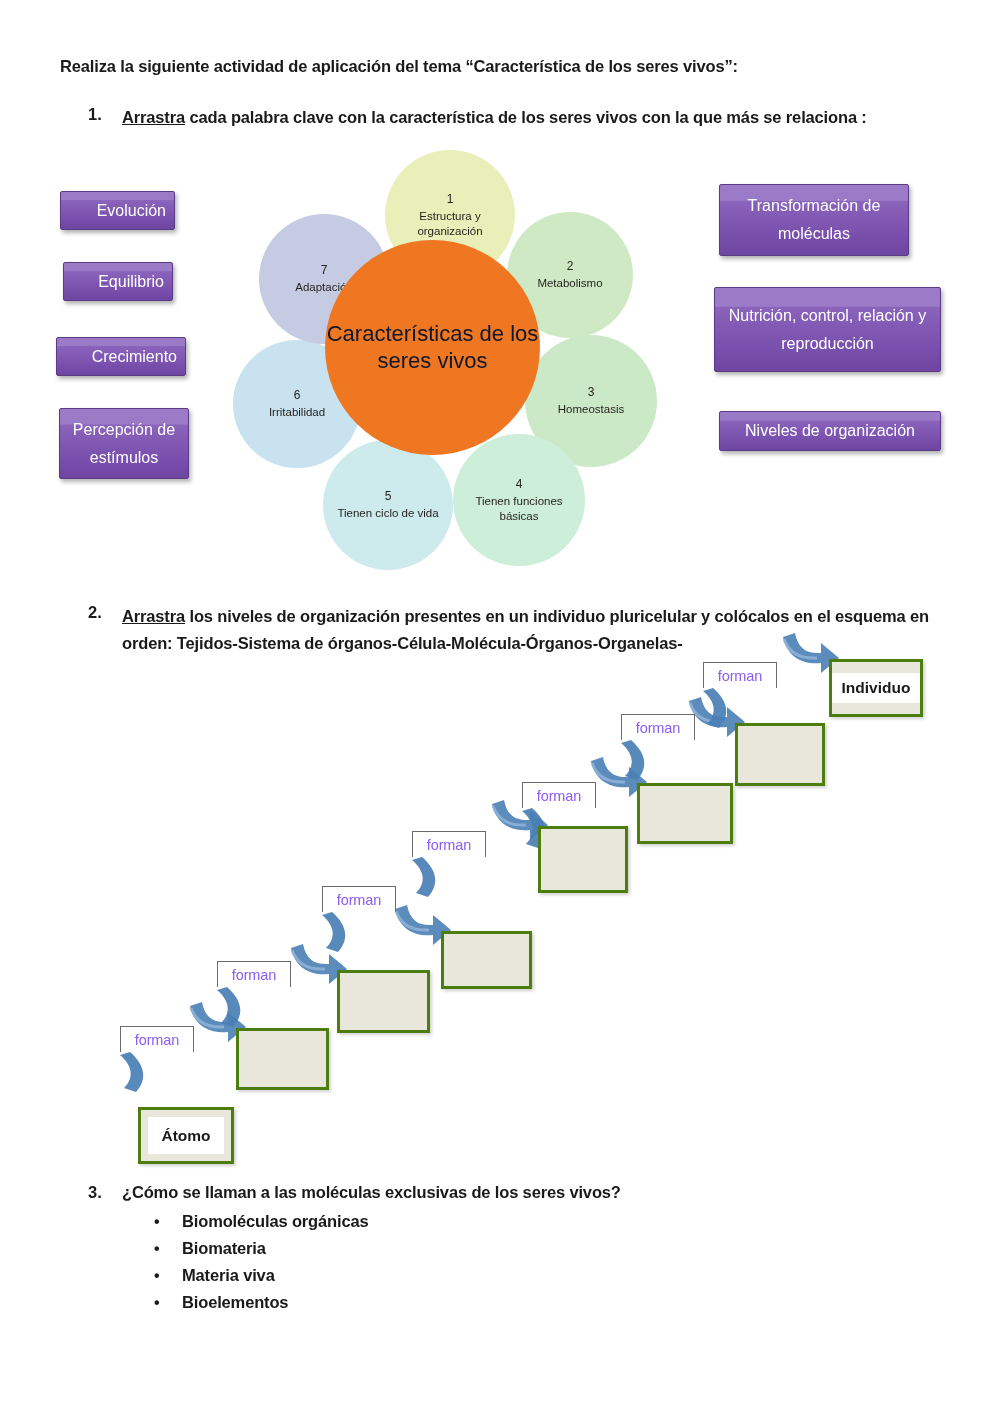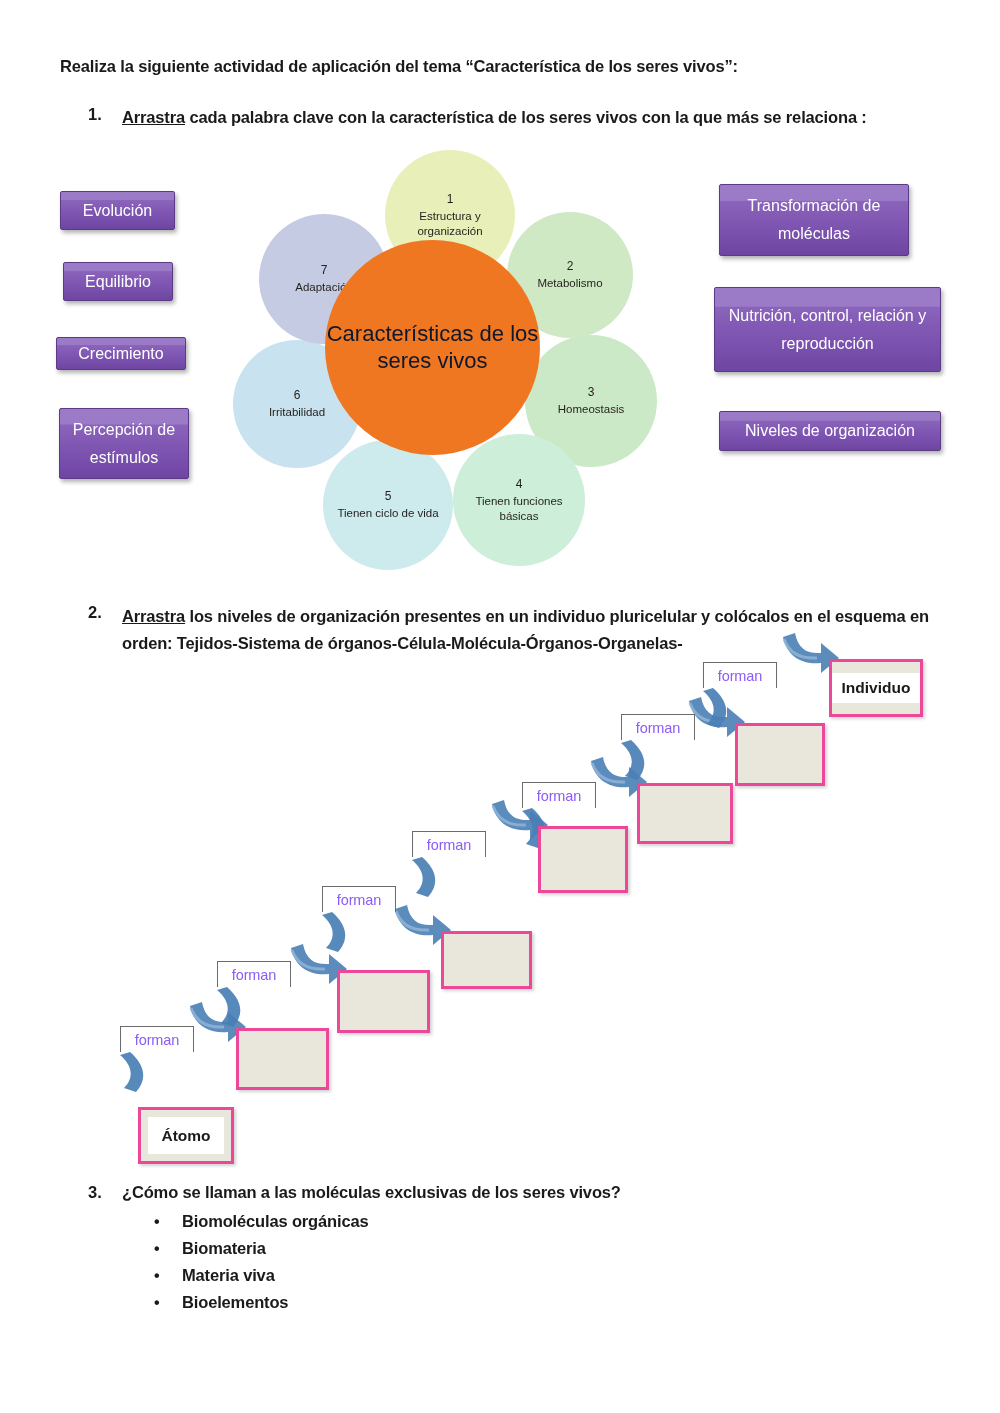--- a/index.html
+++ b/index.html
@@ -83,21 +83,21 @@
     color: #ffffff;
     font-size: 16px;
     display: flex;
     align-items: center;
     justify-content: center;
     text-align: center;
     line-height: 1.75;
     box-shadow: 2px 3px 4px rgba(0,0,0,0.30);
     padding: 0 8px;
   }
-  .chip.left-chip { justify-content: center; padding-left: 8px; }
+  .chip.left-chip { justify-content: flex-end; padding-left: 8px; }
 
   
   #flower {
     position: absolute;
     left: 245px;
     top: 150px;
     width: 450px;
     height: 410px;
   }
   .petal {
@@ -132,21 +132,21 @@
   #stairs {
     position: absolute;
     left: 0px;
     top: 648px;
     width: 1000px;
     height: 530px;
   }
   .sbox {
     position: absolute;
     box-sizing: border-box;
-    border: 3px solid #ec4899;
+    border: 3px solid #4d7c0f;
     background: #e9e7db;
     box-shadow: 2px 2px 3px rgba(0,0,0,0.18);
     z-index: 3;
   }
   .sbox .inner-band {
     position: absolute;
     left: 0;
     right: 0;
     top: 22%;
     height: 56%;
@@ -189,21 +189,21 @@
 <div class="q-num q1num">1.</div>
 <div class="q-item q1"><span class="u">Arrastra</span><span> cada palabra clave con la característica de los seres vivos con la que más se relaciona :</span></div>
 
 <div id="left-chips">
     <div class="chip left-chip" style="left: 60px; top: 191px; width: 115px; height: 39px;">
       <span>Evolución</span>
     </div>
     <div class="chip left-chip" style="left: 63px; top: 262px; width: 110px; height: 39px;">
       <span>Equilibrio</span>
     </div>
-    <div class="chip left-chip" style="left: 56px; top: 337px; width: 130px; height: 33px;">
+    <div class="chip left-chip" style="left: 56px; top: 337px; width: 130px; height: 39px;">
       <span>Crecimiento</span>
     </div>
     <div class="chip left-chip" style="left: 59px; top: 408px; width: 130px; height: 71px;">
       <span>Percepción de estímulos</span>
     </div>
   </div>
 
 <div id="right-chips">
     <div class="chip" style="left: 719px; top: 184px; width: 190px; height: 72px;">
       <span>Transformación de moléculas</span>

